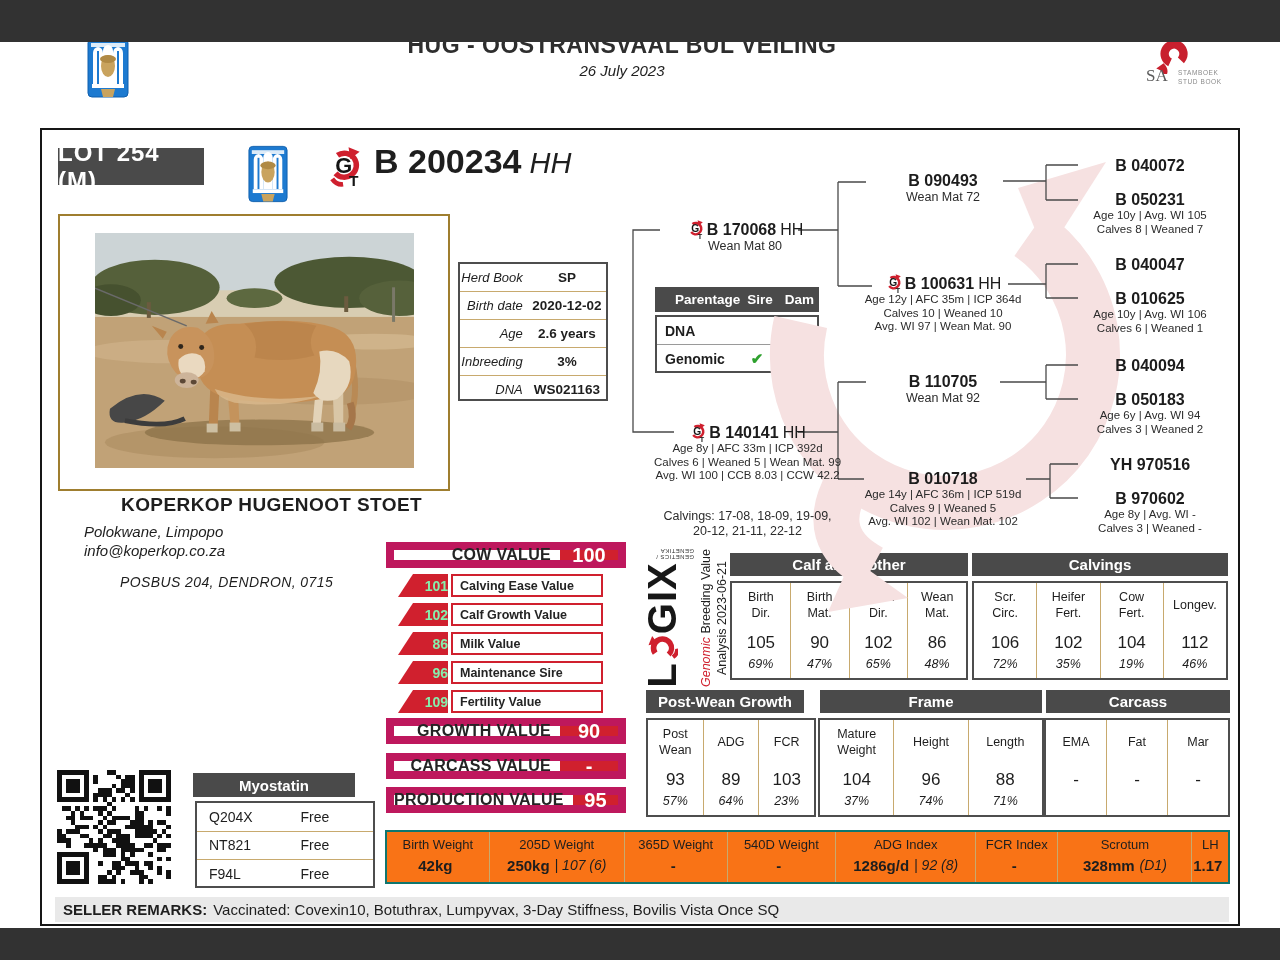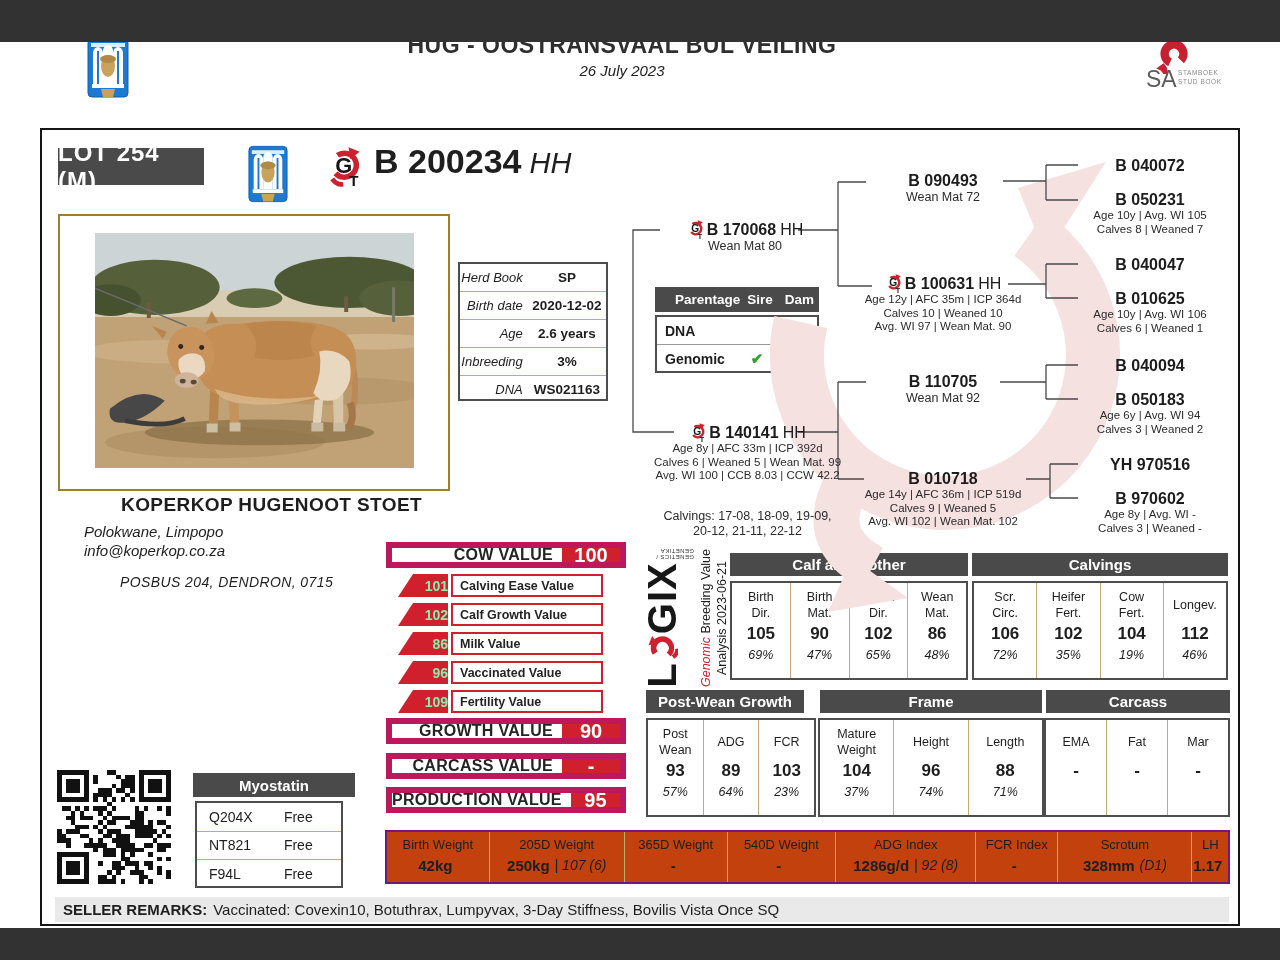--- a/index.html
+++ b/index.html
@@ -5,21 +5,21 @@
   html,body{margin:0;padding:0}
   body{width:1280px;height:960px;position:relative;background:#ffffff;
        font-family:"Liberation Sans",sans-serif;color:#1e1e1e;overflow:hidden}
   .abs{position:absolute;box-sizing:border-box}
   .bar{background:#323232;z-index:10}
   .dhead{background:#4a4a4a;color:#fff;font-weight:700;display:flex;align-items:center;justify-content:center}
   .card{border:2px solid #161616}
   
   .title{font-size:23px;font-weight:700;color:#2e2e2e;letter-spacing:.5px;text-align:center}
   .hdate{font-size:15px;font-style:italic;text-align:center;color:#222}
-  .sa-abbr{font-family:Liberation Sans, sans-serif;font-size:23px;color:#5c5c5c}
+  .sa-abbr{font-family:Liberation Serif, serif;font-size:17px;color:#5c5c5c}
   .sa-small{font-size:6.5px;letter-spacing:.6px;color:#8a8a8a;line-height:8.5px}
   
   .lotbox{background:#4a4a4a;color:#fff;font-weight:700;font-size:24px;letter-spacing:1px;
           display:flex;align-items:center;justify-content:center}
   .animal-id{font-size:34px;font-weight:700;white-space:nowrap}
   .animal-id .sfx2{font-style:italic;font-weight:400;font-size:29px;margin-left:8px}
   
   .frame{border:2px solid #9f7e2f;background:#fff;padding:17px 34px 21px 35px}
   .frame svg{width:100%;height:100%;display:block}
   
@@ -36,39 +36,39 @@
   .prow+.prow{border-top:1px solid #9a9a9a}
   .plabel{flex:1;padding-left:8px;font-weight:600}
   .pcheck{width:40px;text-align:center;color:#2ea12e;font-weight:700;font-size:15px}
   .phead{display:flex;align-items:center;font-size:13.5px}
   .phead .t{flex:1;padding-left:20px}
   .phead .s{width:40px;text-align:center}
   .mrow{display:flex;align-items:center;height:27.5px;font-size:14px}
   .mrow+.mrow{border-top:1px solid #c8aa6e}
   .mgene{width:52%;padding-left:12px}
   
-  .bigval{border:6px solid #be185d;background:#fff;display:flex}
+  .bigval{border:8px solid #be185d;background:#fff;display:flex}
   .bv-label{flex:1;text-align:right;align-self:center;font-weight:700;font-size:16px;
             padding-right:9px;color:#242424;letter-spacing:.3px;white-space:nowrap}
   .bv-num{width:58px;background:#d0202e;color:#fff;font-weight:700;font-size:20px;
           display:flex;align-items:center;justify-content:center}
   .tnum{background:#d0202e;color:#86efac;font-weight:700;font-size:14px;display:flex;align-items:center;
         justify-content:flex-end;clip-path:polygon(30% 0,100% 0,100% 100%,0 100%)}
   .tlabel{border:2px solid #d0202e;background:#fff;font-weight:700;font-size:12.5px;display:flex;
           align-items:center;padding-left:7px;color:#242424;white-space:nowrap}
   
   .ebody{border:2px solid #4d4d4d;background:#fff;display:flex}
   .ecol{flex:1;display:flex;flex-direction:column;align-items:center;padding:5px 2px 4px}
   .ecol+.ecol{border-left:1px solid #c8aa6e}
   .ehead{height:33px;font-size:12.5px;line-height:16px;text-align:center;display:flex;
          flex-direction:column;justify-content:center}
-  .eval{font-size:17px;font-weight:700;margin-top:3px}
+  .eval{font-size:17px;font-weight:400;margin-top:12px}
   .eacc{font-size:12.5px;font-style:italic;margin-top:4px}
   
-  .wtab{border:2px solid #701a75;background:#c2410c;display:flex}
+  .wtab{border:2px solid #0f766e;background:#f97316;display:flex}
   .wcol{display:flex;flex-direction:column}
   .wcol+.wcol{border-left:1px solid #c8aa6e}
   .whead{height:25px;font-size:13px;display:flex;align-items:center;justify-content:center;white-space:nowrap}
   .wval{flex:1;display:flex;justify-content:center;white-space:nowrap}
   .wv{font-size:15px;font-weight:700}
   .wx{font-size:14px;font-style:italic;margin-left:5px}
   
   .pnode{position:absolute;text-align:center;color:#1c1c1c;z-index:2}
   .pid{font-size:16px;font-weight:700;line-height:18px;white-space:nowrap}
   .pid .sfx{font-weight:400;margin-left:4px}
@@ -361,21 +361,21 @@
   <span class="bv-num">100</span>
 </div>
 
 <div class="abs tnum" style="left:398px;top:574px;width:50px;height:23px">101</div>
 <div class="abs tlabel" style="left:451px;top:574px;width:152px;height:23px">Calving Ease Value</div>
 <div class="abs tnum" style="left:398px;top:603px;width:50px;height:23px">102</div>
 <div class="abs tlabel" style="left:451px;top:603px;width:152px;height:23px">Calf Growth Value</div>
 <div class="abs tnum" style="left:398px;top:632px;width:50px;height:23px">86</div>
 <div class="abs tlabel" style="left:451px;top:632px;width:152px;height:23px">Milk Value</div>
 <div class="abs tnum" style="left:398px;top:661px;width:50px;height:23px">96</div>
-<div class="abs tlabel" style="left:451px;top:661px;width:152px;height:23px">Vaccinated Value</div>
+<div class="abs tlabel" style="left:451px;top:661px;width:152px;height:23px">Maintenance Sire</div>
 <div class="abs tnum" style="left:398px;top:690px;width:50px;height:23px">109</div>
 <div class="abs tlabel" style="left:451px;top:690px;width:152px;height:23px">Fertility Value</div>
 
 <div class="abs bigval" style="left:386px;top:718px;width:240px;height:26px">
   <span class="bv-label">GROWTH VALUE</span>
   <span class="bv-num">90</span>
 </div>
 <div class="abs bigval" style="left:386px;top:753px;width:240px;height:26px">
   <span class="bv-label">CARCASS VALUE</span>
   <span class="bv-num">-</span>
@@ -904,21 +904,21 @@
     <rect x="9" y="24" width="1" height="1" fill="#111"></rect>
     <rect x="10" y="24" width="1" height="1" fill="#111"></rect>
     <rect x="11" y="24" width="1" height="1" fill="#111"></rect>
     <rect x="12" y="24" width="1" height="1" fill="#111"></rect>
     <rect x="14" y="24" width="1" height="1" fill="#111"></rect>
     <rect x="18" y="24" width="1" height="1" fill="#111"></rect>
     <rect x="20" y="24" width="1" height="1" fill="#111"></rect>
   </svg>
 
 <div class="abs dhead" style="left:193px;top:773px;width:162px;height:24px;font-size:15px">Myostatin</div>
-<div class="abs tbl" style="left:195px;top:801px;width:148px;height:87px">
+<div class="abs tbl" style="left:195px;top:801px;width:180px;height:87px">
   <div class="mrow">
       <span class="mgene">Q204X</span>
       <span>Free</span>
     </div>
   <div class="mrow">
       <span class="mgene">NT821</span>
       <span>Free</span>
     </div>
   <div class="mrow">
       <span class="mgene">F94L</span>

